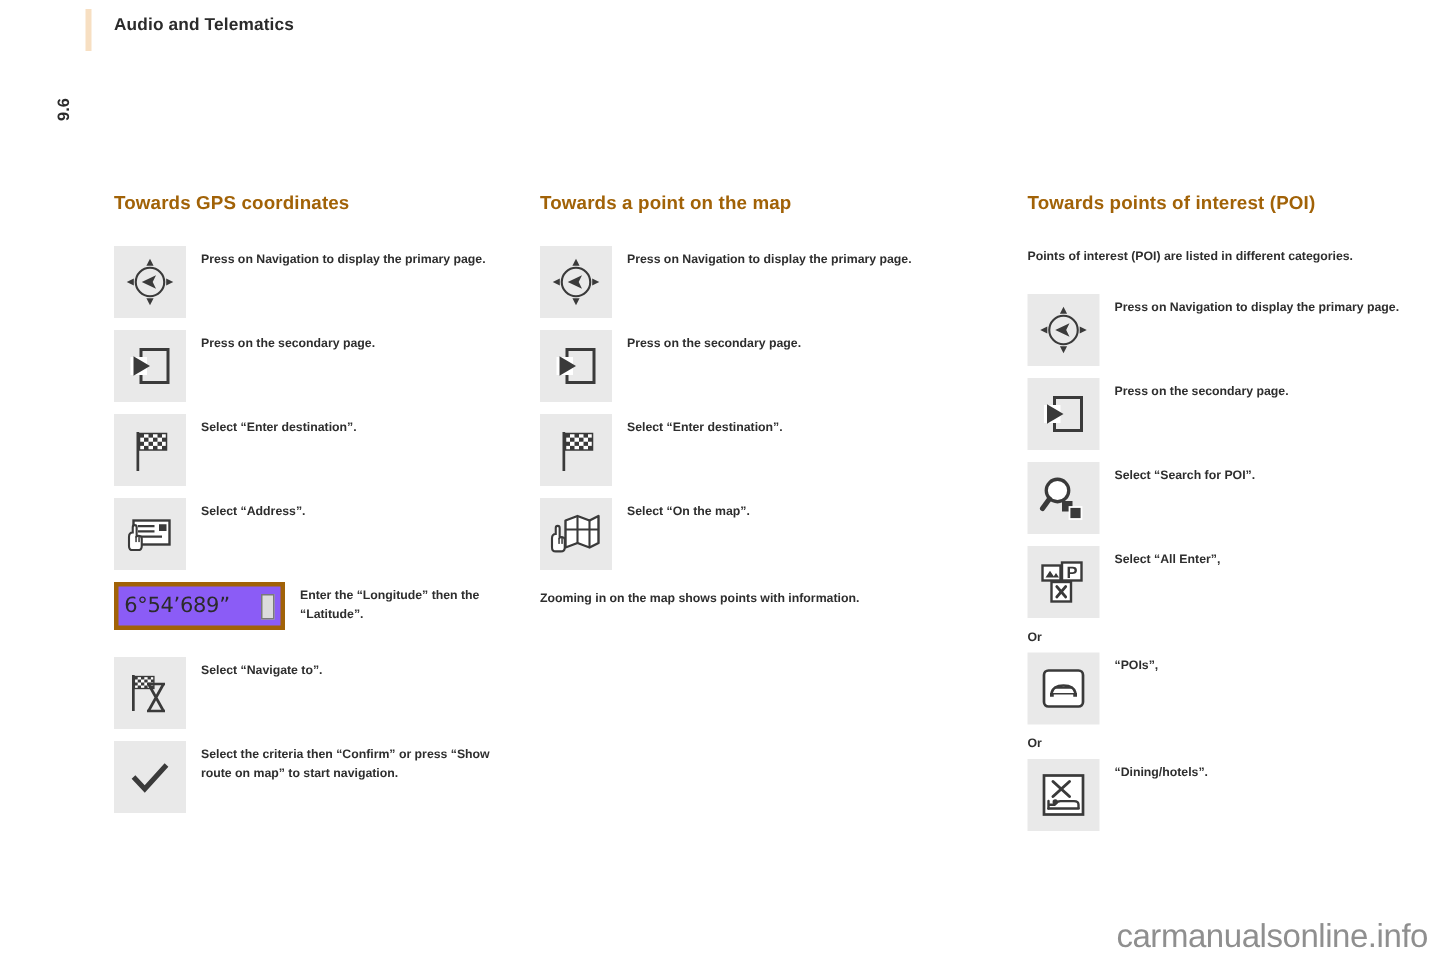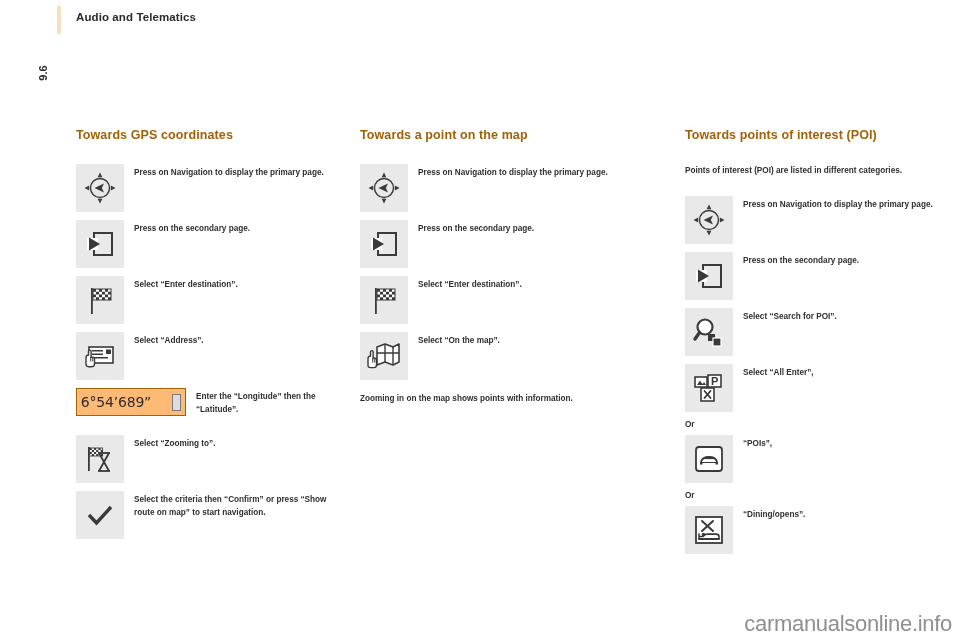--- a/index.html
+++ b/index.html
@@ -105,22 +105,22 @@
 
   
   .coord-step {
     display: flex;
     align-items: flex-start;
     margin-bottom: 8px;
   }
   .coord-box {
     width: 108px;
     height: 26px;
-    background: #fdba74;
-    border: 1px solid #a16207;
+    background: #8b5cf6;
+    border: 3px solid #a16207;
     display: flex;
     align-items: center;
     justify-content: center;
     gap: 21px;
     flex: 0 0 auto;
   }
   .coord-value {
     font-size: 14px;
     font-weight: normal;
     color: #2b2b2b;
@@ -260,21 +260,21 @@
           <rect x="14.2" y="12" width="2.2" height="2" fill="#3a3a3a"></rect>
           <rect x="18.6" y="12" width="2" height="2" fill="#3a3a3a"></rect>
         </g>
         <g stroke="#3a3a3a" stroke-width="1.8" fill="none">
           <path d="M16 11 L28 11"></path>
           <path d="M16 29 L28 29"></path>
           <path d="M17 11 L27 29 M27 11 L17 29"></path>
         </g>
       </svg>
     </div>
-    <div class="step-text">Select “Zooming to”.</div>
+    <div class="step-text">Select “Navigate to”.</div>
   </div>
 
   <div class="step">
     <div class="step-icon">
       <svg width="34" height="34" viewBox="0 0 34 34">
         <path d="M6 17 L13.5 25 L28 9" fill="none" stroke="#3a3a3a" stroke-width="3.4"></path>
       </svg>
     </div>
     <div class="step-text">Select the criteria then “Confirm” or press “Show route on map” to start navigation.</div>
   </div>
@@ -433,17 +433,17 @@
         <g stroke="#3a3a3a" stroke-width="2" stroke-linecap="round">
           <path d="M11 9 L22 19"></path>
           <path d="M22 9 L11 19"></path>
         </g>
         <path d="M8 27 L8 22 M8 24.5 L12 24.5" stroke="#3a3a3a" stroke-width="1.6" stroke-linecap="round"></path>
         <path d="M8 27 L28 27" stroke="#3a3a3a" stroke-width="1.8" stroke-linecap="round"></path>
         <path d="M12 24.5 q1.6-2.4 4-2.4 l9 0 q3 0 3 2.4 l0 2.5" fill="none" stroke="#3a3a3a" stroke-width="1.6"></path>
         <circle cx="12.5" cy="22.6" r="1.8" fill="#3a3a3a"></circle>
       </svg>
     </div>
-    <div class="step-text">“Dining/opens”.</div>
+    <div class="step-text">“Dining/hotels”.</div>
   </div>
 </div>
 
 <div id="watermark">carmanualsonline.info</div>
 
 </body></html>

